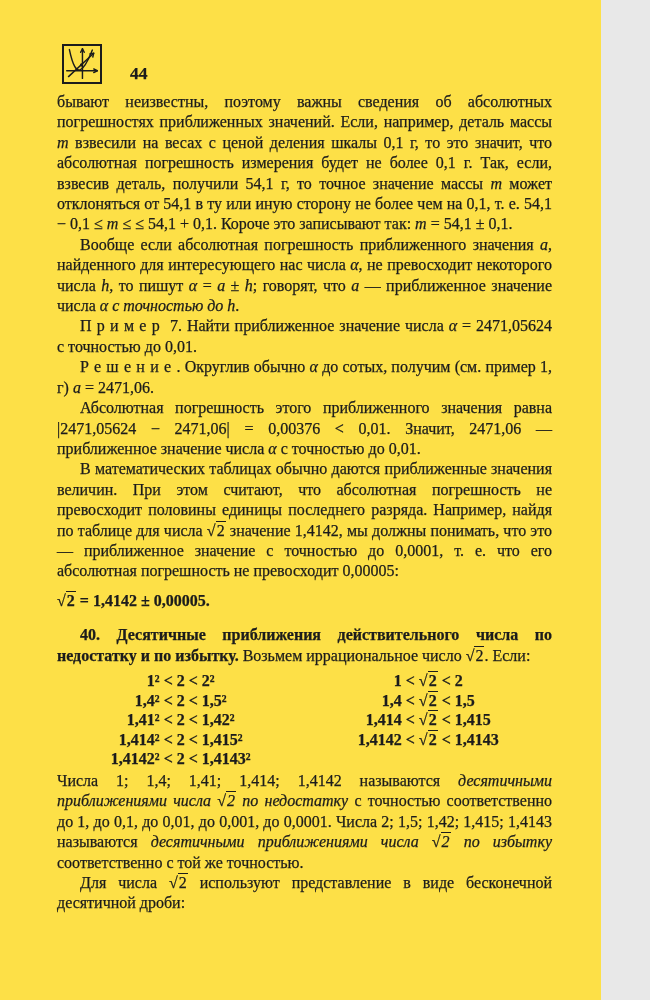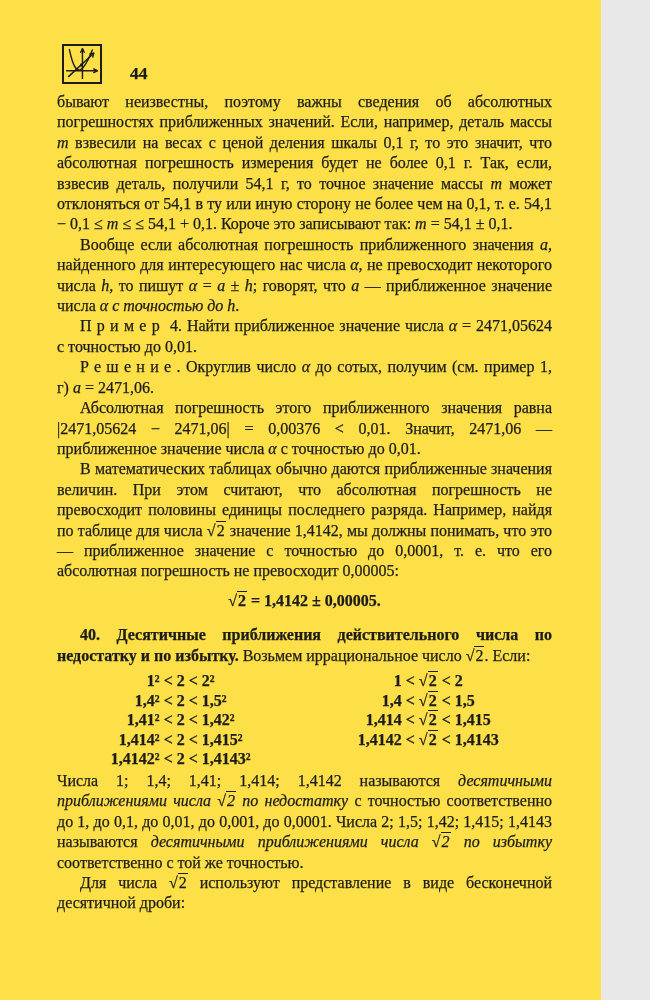--- a/index.html
+++ b/index.html
@@ -30,21 +30,20 @@
   .content{
     margin:8px 49px 0 57px;
     text-align:justify;
   }
   .para{margin:0;}
   .ind{text-indent:23px;}
   .i{font-style:italic;}
   .b{font-weight:bold;}
   .sp{letter-spacing:0.33em;}
   .formula{
-    text-align:center;
     margin:9px 0 12px;
     font-weight:bold;
     text-indent:0;
   }
   .sec{margin-top:14px;}
   .cols{
     display:flex;
     margin:5px 0 2px;
     font-weight:bold;
     text-align:center;
@@ -71,22 +70,22 @@
         <path d="M33,8 l-4.2,0.8 M33,8 l-1,4.2"></path>
         <circle cx="19.5" cy="21" r="1.8" fill="#1c1c1c" stroke="none"></circle>
       </svg>
     </div>
     <div class="pagenum">44</div>
   </div>
 
   <div class="content">
     <p class="para"><span>бывают неизвестны, поэтому важны сведения об абсолютных погрешностях приближенных значений. Если, например, деталь массы </span><span class="i">m</span><span> взвесили на весах с ценой деления шкалы 0,1 г, то это значит, что абсолютная погрешность измерения будет не более 0,1 г. Так, если, взвесив деталь, получили 54,1 г, то точное значение массы </span><span class="i">m</span><span> может отклоняться от 54,1 в ту или иную сторону не более чем на 0,1, т. е. 54,1 − 0,1 ≤ </span><span class="i">m</span><span> ≤ ≤ 54,1 + 0,1. Короче это записывают так: </span><span class="i">m</span><span> = 54,1 ± 0,1.</span></p>
     <p class="para ind"><span>Вообще если абсолютная погрешность приближенного значения </span><span class="i">a</span><span>, найденного для интересующего нас числа </span><span class="i">α</span><span>, не превосходит некоторого числа </span><span class="i">h</span><span>, то пишут </span><span class="i">α</span><span> = </span><span class="i">a</span><span> ± </span><span class="i">h</span><span>; говорят, что </span><span class="i">a</span><span> — приближенное значение числа </span><span class="i">α</span><span> </span><span class="i">с точностью до h</span><span>.</span></p>
-    <p class="para ind"><span class="sp">Пример</span><span> 4. Найти приближенное значение числа </span><span class="i">α</span><span> = 2471,05624 с точностью до 0,01.</span></p>
-    <p class="para ind"><span class="sp">Решение</span><span>. Округлив число </span><span class="i">α</span><span> до сотых, получим (см. пример 1, г) </span><span class="i">a</span><span> = 2471,06.</span></p>
+    <p class="para ind"><span class="sp">Пример</span><span> 7. Найти приближенное значение числа </span><span class="i">α</span><span> = 2471,05624 с точностью до 0,01.</span></p>
+    <p class="para ind"><span class="sp">Решение</span><span>. Округлив обычно </span><span class="i">α</span><span> до сотых, получим (см. пример 1, г) </span><span class="i">a</span><span> = 2471,06.</span></p>
     <p class="para ind"><span>Абсолютная погрешность этого приближенного значения равна |2471,05624 − 2471,06| = 0,00376 &lt; 0,01. Значит, 2471,06 — приближенное значение числа </span><span class="i">α</span><span> с точностью до 0,01.</span></p>
     <p class="para ind"><span>В математических таблицах обычно даются приближенные значения величин. При этом считают, что абсолютная погрешность не превосходит половины единицы последнего разряда. Например, найдя по таблице для числа </span><span class="rt"><span>√</span><span class="rnd">2</span></span><span> значение 1,4142, мы должны понимать, что это — приближенное значение с точностью до 0,0001, т. е. что его абсолютная погрешность не превосходит 0,00005:</span></p>
 
     <p class="para formula"><span class="rt"><span>√</span><span class="rnd">2</span></span><span> = 1,4142 ± 0,00005.</span></p>
 
     <p class="para ind sec"><span class="b">40. Десятичные приближения действительного числа по недостатку и по избытку.</span><span> Возьмем иррациональное число </span><span class="rt"><span>√</span><span class="rnd">2</span></span><span>. Если:</span></p>
 
     <div class="cols">
       <div class="col">
           <div class="mrow"><span>1² &lt; 2 &lt; 2²</span></div>

